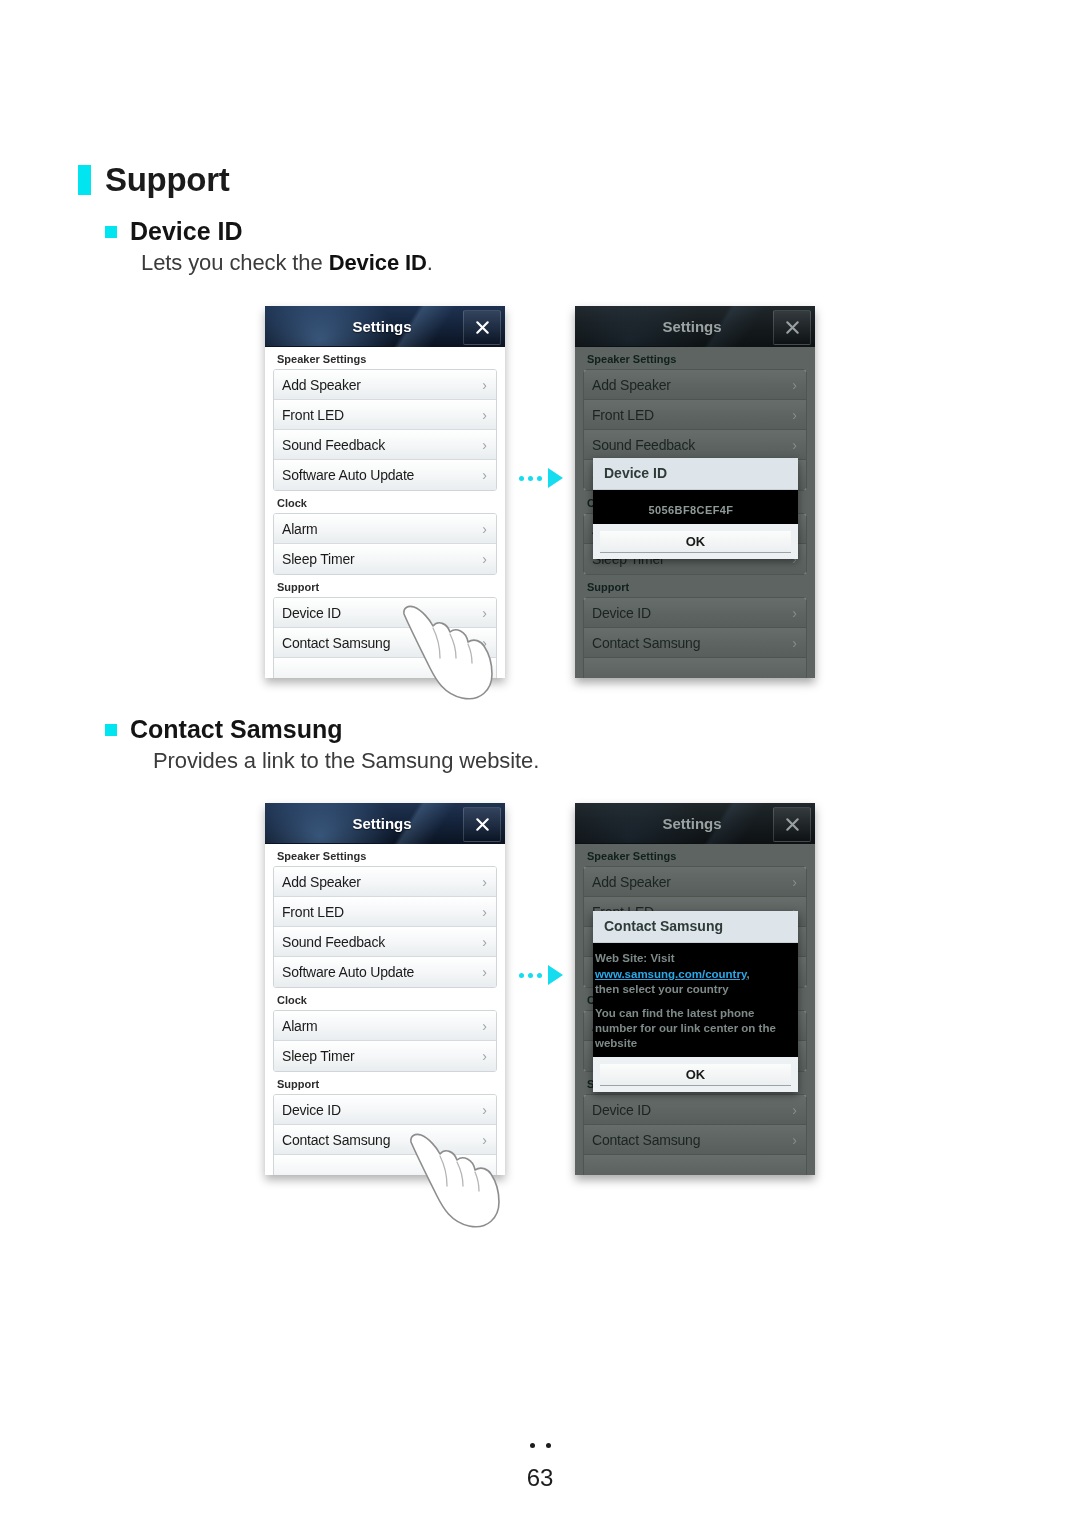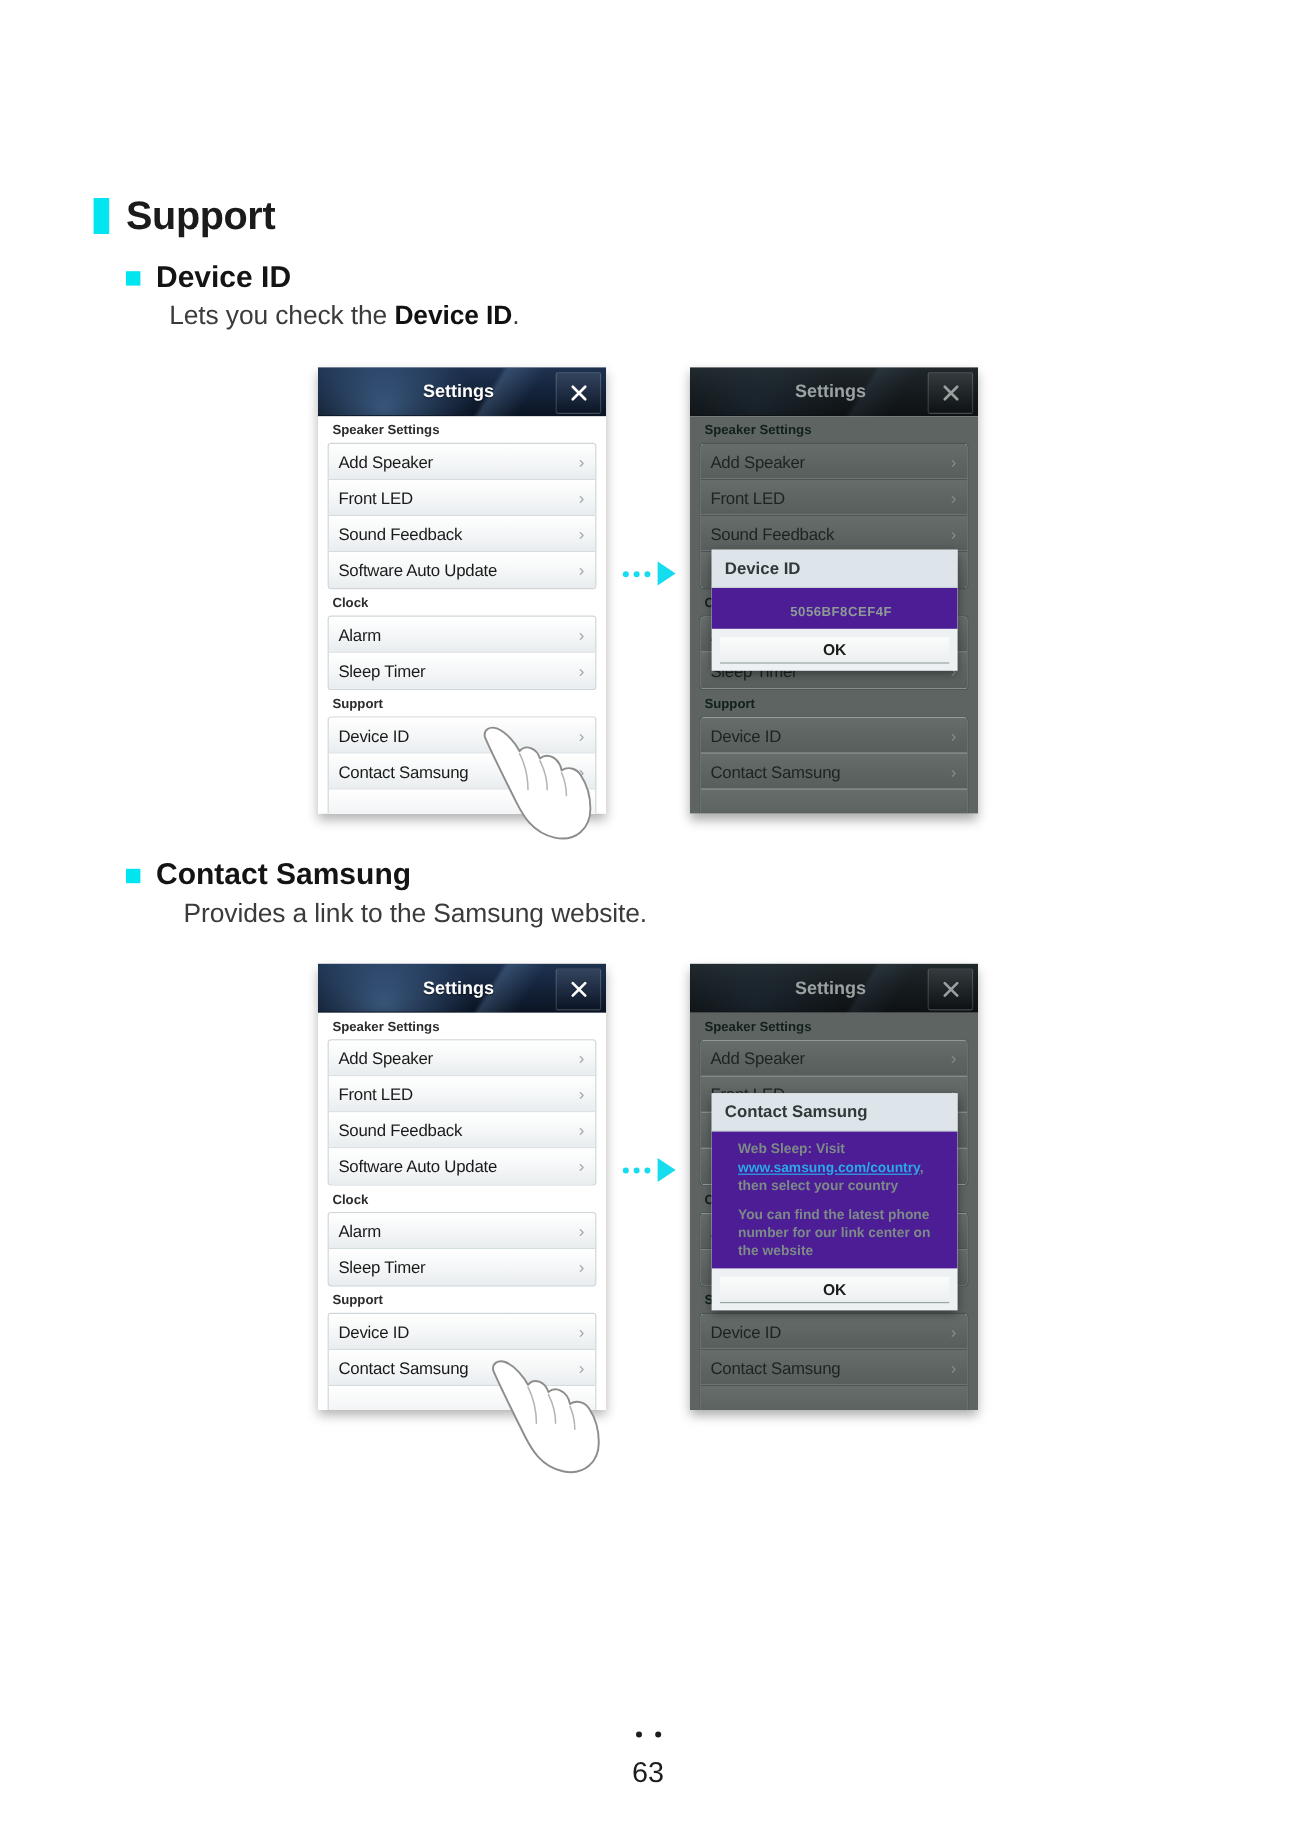--- a/index.html
+++ b/index.html
@@ -194,22 +194,22 @@
   .modal-head {
     background: #dde4ea;
     border-bottom: 1px solid #c7d0d6;
     font-size: 14px;
     font-weight: bold;
     color: #2f3b39;
     padding: 8px 11px 8px 11px;
     line-height: 1.1;
   }
   .modal-body {
-    background: #4c1d95;
-    padding: 8px 11px 6px 22px;
+    background: #000000;
+    padding: 8px 11px 6px 2px;
   }
   .modal-value {
     text-align: center;
     font-size: 11px;
     color: #8d9a97;
     letter-spacing: 0.4px;
     padding: 6px 0 8px 0;
     font-weight: bold;
   }
   .modal-para {
@@ -564,21 +564,21 @@
           <span class="chev">›</span>
         </div>
       <div class="row"></div>
     </div>
   </div>
 
   <div class="modal" style="left:18px; top:108px; width:205px;">
     <div class="modal-head">Contact Samsung</div>
     <div class="modal-body">
       <div class="modal-para">
-        <span>Web Sleep: Visit</span><br>
+        <span>Web Site: Visit</span><br>
         <span class="modal-link">www.samsung.com/country</span><span>,</span><br>
         <span>then select your country</span>
       </div>
       <div class="modal-para">You can find the latest phone number for our link center on the website</div>
     </div>
     <div class="modal-ok">OK</div>
   </div>
 </div>
 
 <div class="footer" style="top:1443px;">

